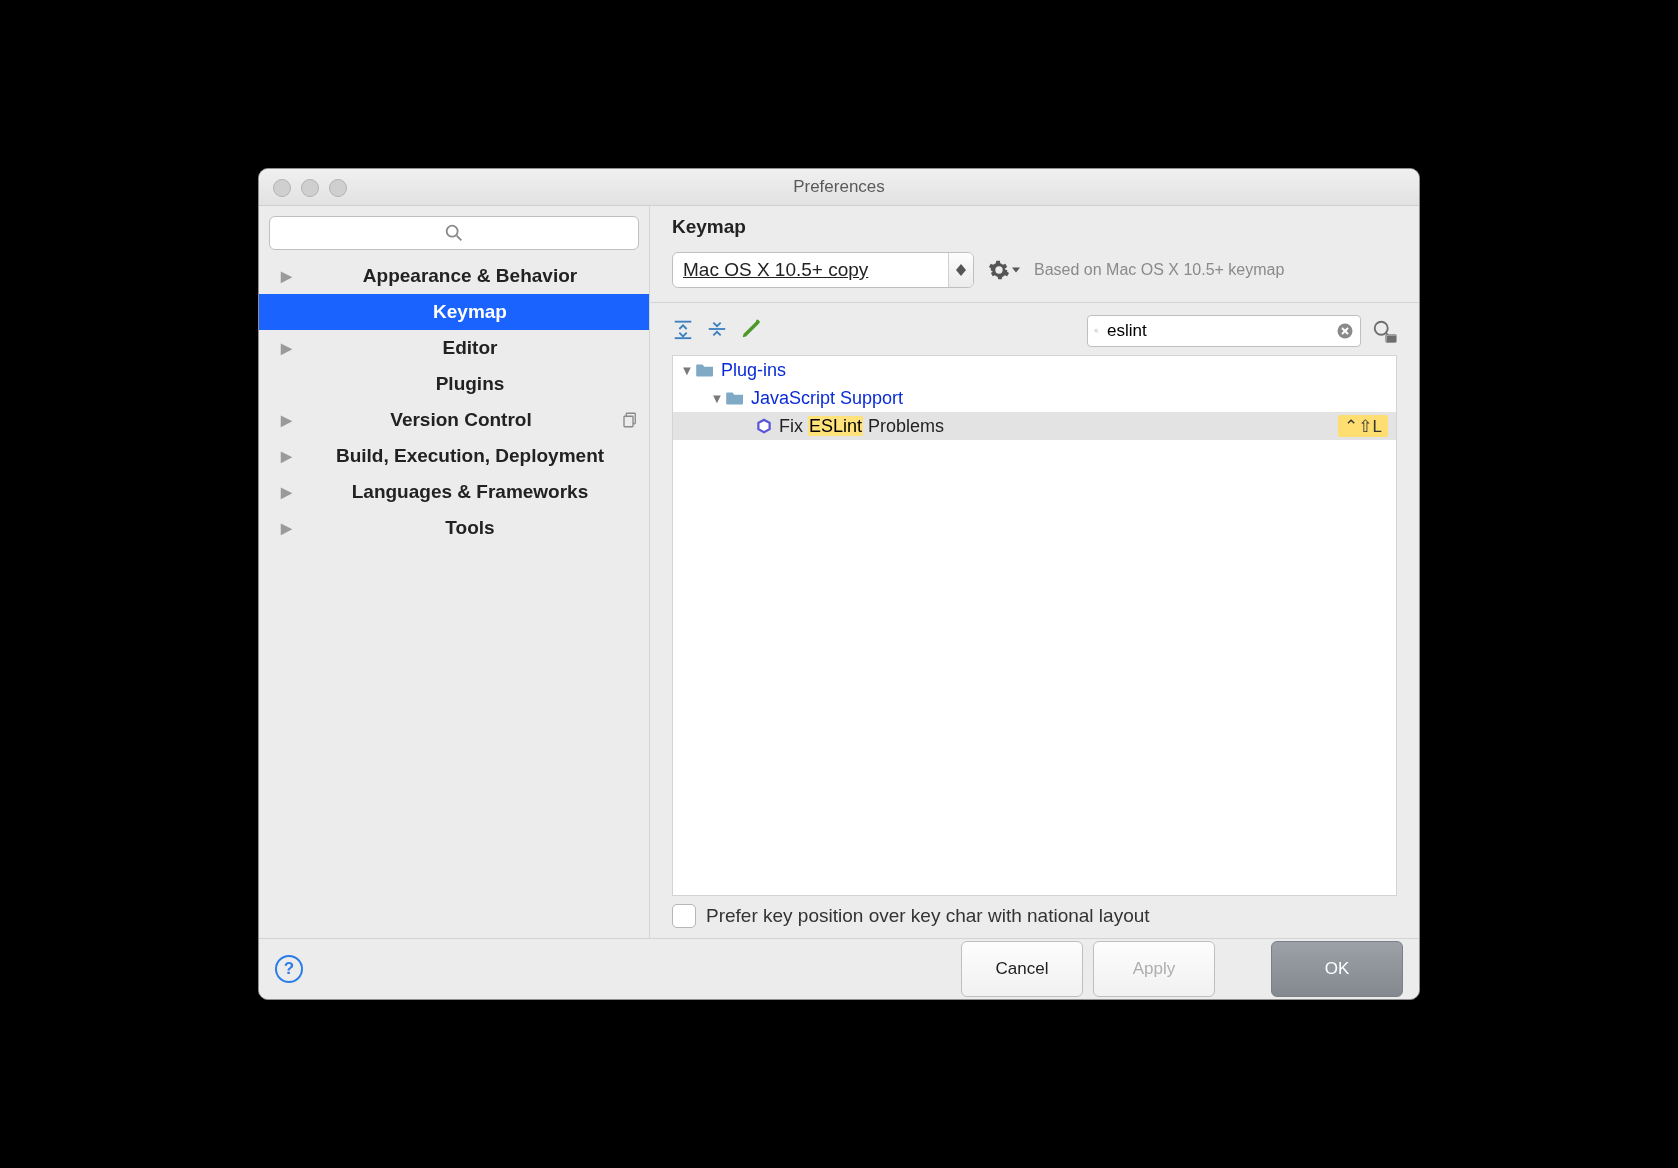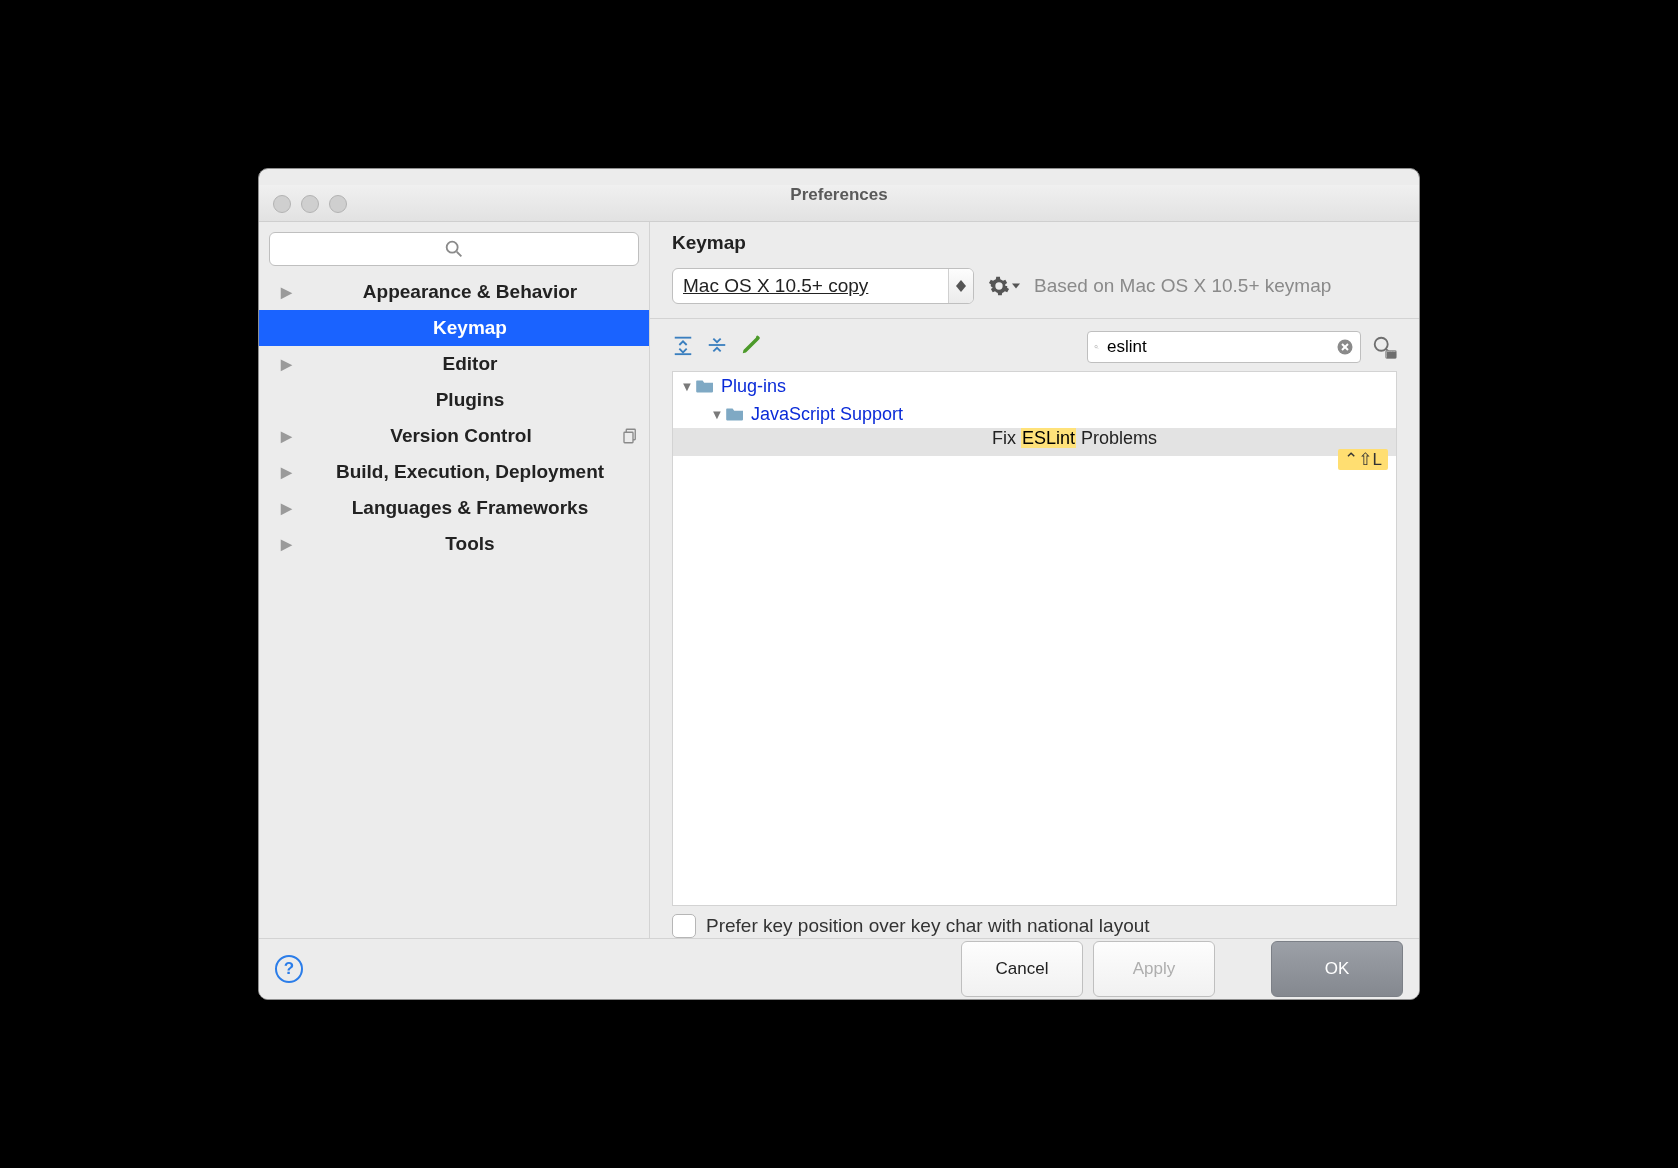--- a/index.html
+++ b/index.html
@@ -33,23 +33,23 @@
     background:var(--win-bg);
     border-radius:10px;
     border:1px solid #8f8f8f;
     box-shadow:0 25px 60px rgba(0,0,0,0.55);
     display:flex;flex-direction:column;
     overflow:hidden;
   }
   .titlebar{
     height:36px;background:linear-gradient(#f0f0f0,#e2e2e2);
     border-bottom:1px solid #cfcfcf;
-    display:flex;align-items:flex-start;justify-content:center;
+    display:flex;align-items:center;justify-content:center;
     position:relative;
-    font-size:17px;font-weight:700;color:#5a5a5a;margin-top:16px;
+    font-size:17px;font-weight:400;color:#5a5a5a;
   }
   .traffic{position:absolute;left:14px;top:10px;display:flex;gap:10px;}
   .tl{width:16px;height:16px;border-radius:50%;background:#cfcfcf;border:1px solid #b3b3b3;}
   .content{flex:1;display:flex;min-height:0;}
   .sidebar{
     width:390px;flex:none;background:var(--panel-bg);
     border-right:1px solid var(--border-light);
     display:flex;flex-direction:column;
   }
   .search-wrap{padding:10px 10px 6px 10px;}
@@ -79,21 +79,21 @@
     border-bottom:1px solid var(--border-light);
   }
   .dropdown{
     display:flex;align-items:center;background:#fff;border:1px solid #bfbfbf;border-radius:6px;
     height:34px;width:300px;position:relative;text-decoration:underline;
   }
   .dropdown .dd-text{padding:0 10px;flex:1;font-size:19px;}
   .dropdown .dd-btn{width:24px;height:100%;border-left:1px solid #d0d0d0;background:linear-gradient(#fdfdfd,#ebebeb);
     display:flex;flex-direction:column;align-items:center;justify-content:center;border-radius:0 5px 5px 0;color:#555;}
   .gear{color:#555;display:flex;align-items:center;gap:2px;}
-  .based{color:var(--muted);font-size:19px;}
+  .based{color:var(--muted);font-size:16px;}
   .row2{
     display:flex;align-items:center;gap:10px;padding:12px 22px 0 22px;
   }
   .row2 .left-icons{display:flex;gap:12px;flex:1;}
   .ic{width:22px;height:22px;display:inline-block;}
   .filter-box{
     display:flex;align-items:center;background:#fff;border:1px solid #bfbfbf;border-radius:4px;
     height:30px;width:260px;padding:0 6px;gap:6px;
   }
   .filter-box input{border:none;outline:none;flex:1;font-size:17px;background:transparent;}
@@ -284,32 +284,32 @@
             </svg>
             <span class="folder-label">Plug-ins</span>
           </div>
           <div class="trow" style="padding-left:36px;">
             <span class="t-arrow">▼</span>
             <svg class="folder-icon" viewBox="0 0 24 20">
               <path fill="#7fa9c4" d="M2 3h7l2 3h11v11a1 1 0 01-1 1H2a1 1 0 01-1-1V4a1 1 0 011-1z"></path>
             </svg>
             <span class="folder-label">JavaScript Support</span>
           </div>
-          <div class="trow selected" style="padding-left:82px;flex-direction:column;">
+          <div class="trow selected" style="padding-left:82px;">
             <svg width="18" height="18" viewBox="0 0 24 24">
               <polygon points="12,2 21,7 21,17 12,22 3,17 3,7" fill="#5b57d6"></polygon>
               <polygon points="12,5.5 18,8.7 18,15.3 12,18.5 6,15.3 6,8.7" fill="#fff"></polygon>
             </svg>
             <span class="action-label"><span>Fix </span><mark>ESLint</mark><span> Problems</span></span>
             <span class="kbd">⌃⇧L</span>
           </div>
         </div>
       </div>
 
-      <div class="opt-row" style="">
+      <div class="opt-row" style="margin-bottom:10px;">
         <div class="chk"></div>
         <span>Prefer key position over key char with national layout</span>
       </div>
     </div>
   </div>
 
   <div class="footer">
     <div class="help">
         <span>?</span>
       </div>

